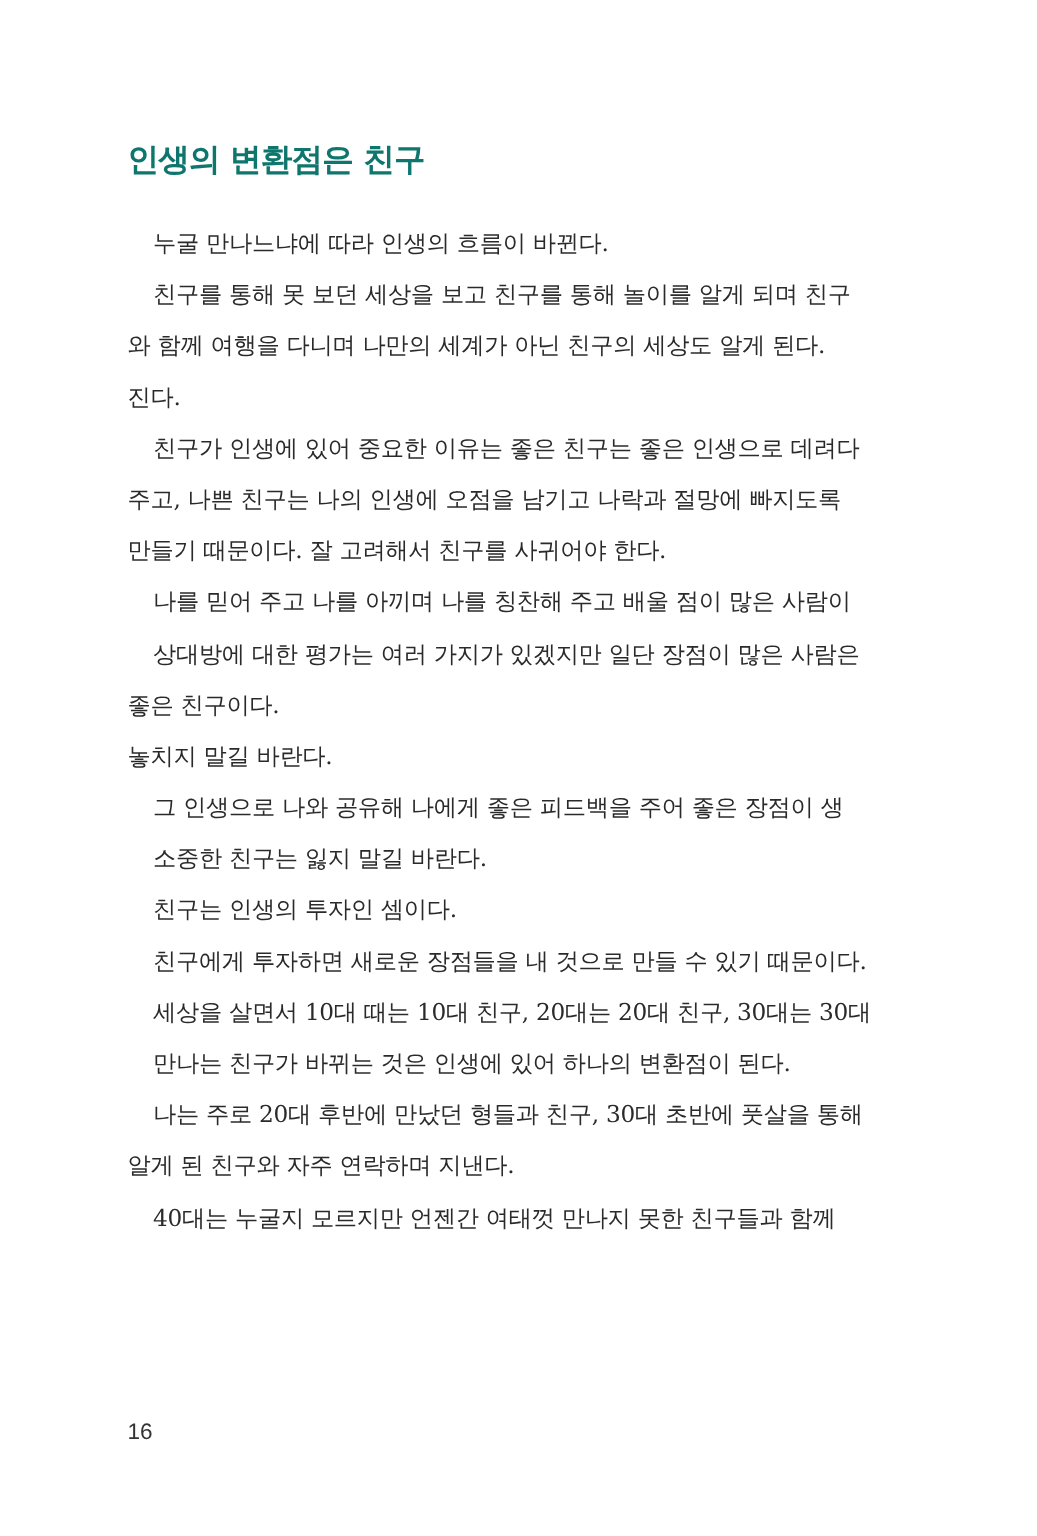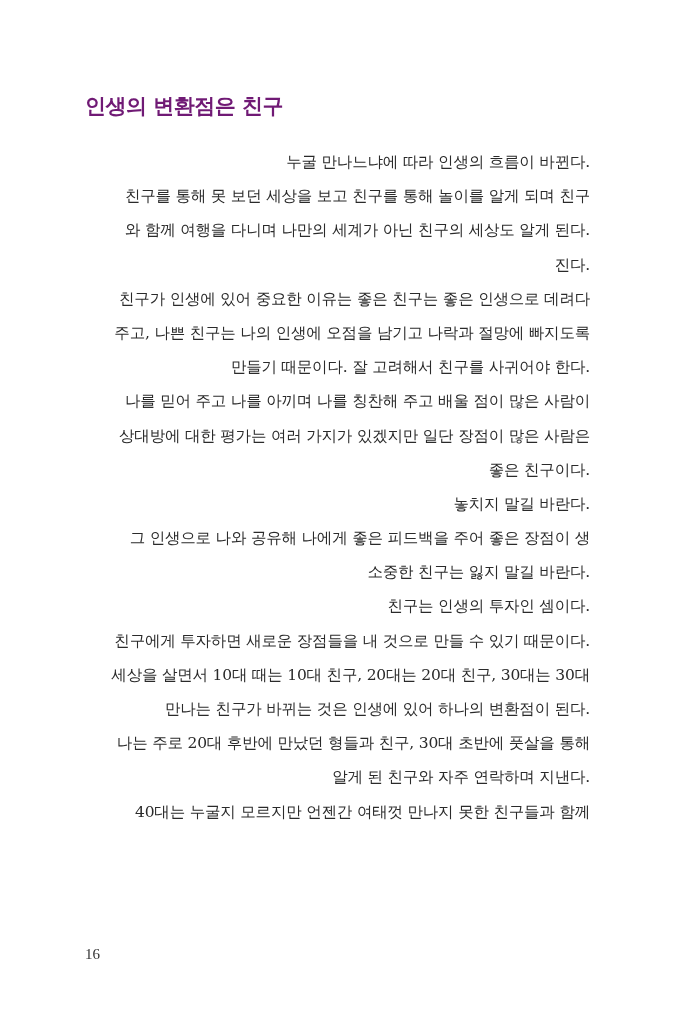--- a/index.html
+++ b/index.html
@@ -1,31 +1,31 @@
 <!DOCTYPE html>
 <html><head>
 <meta charset="utf-8">
 <style>
   html, body { margin: 0; padding: 0; background: #ffffff; }
   body { width: 691px; height: 1024px; position: relative; overflow: hidden; }
   .page { position: absolute; left: 0; top: 0; width: 691px; height: 1024px; background: #fff; }
   .title {
     position: absolute; left: 85px; top: 92px;
     font-family: "DejaVu Sans", sans-serif; font-weight: bold;
-    font-size: 21px; color: #701a75; letter-spacing: -0.5px; margin: 0;
+    font-size: 21px; color: #0f766e; letter-spacing: -0.5px; margin: 0;
   }
   .body {
     position: absolute; left: 85px; top: 148px; width: 505px;
     font-family: "DejaVu Serif", serif; font-size: 15.5px; color: #2a2a2a;
   }
-  .line { height: 34.2px; line-height: 28px; white-space: nowrap; letter-spacing: -0.2px; text-align: right; }
+  .line { height: 34.2px; line-height: 28px; white-space: nowrap; letter-spacing: -0.2px; }
   .line.indent { padding-left: 17px; }
   .page-number {
     position: absolute; left: 85px; top: 946px;
-    font-family: Liberation Serif, serif; font-size: 15px; color: #333;
+    font-family: Liberation Sans, sans-serif; font-size: 15px; color: #333;
   }
 </style>
 </head>
 <body>
 
 <div class="page">
   <h2 class="title">인생의 변환점은 친구</h2>
 
   <div class="body">
     <div class="line indent">누굴 만나느냐에 따라 인생의 흐름이 바뀐다.</div>

